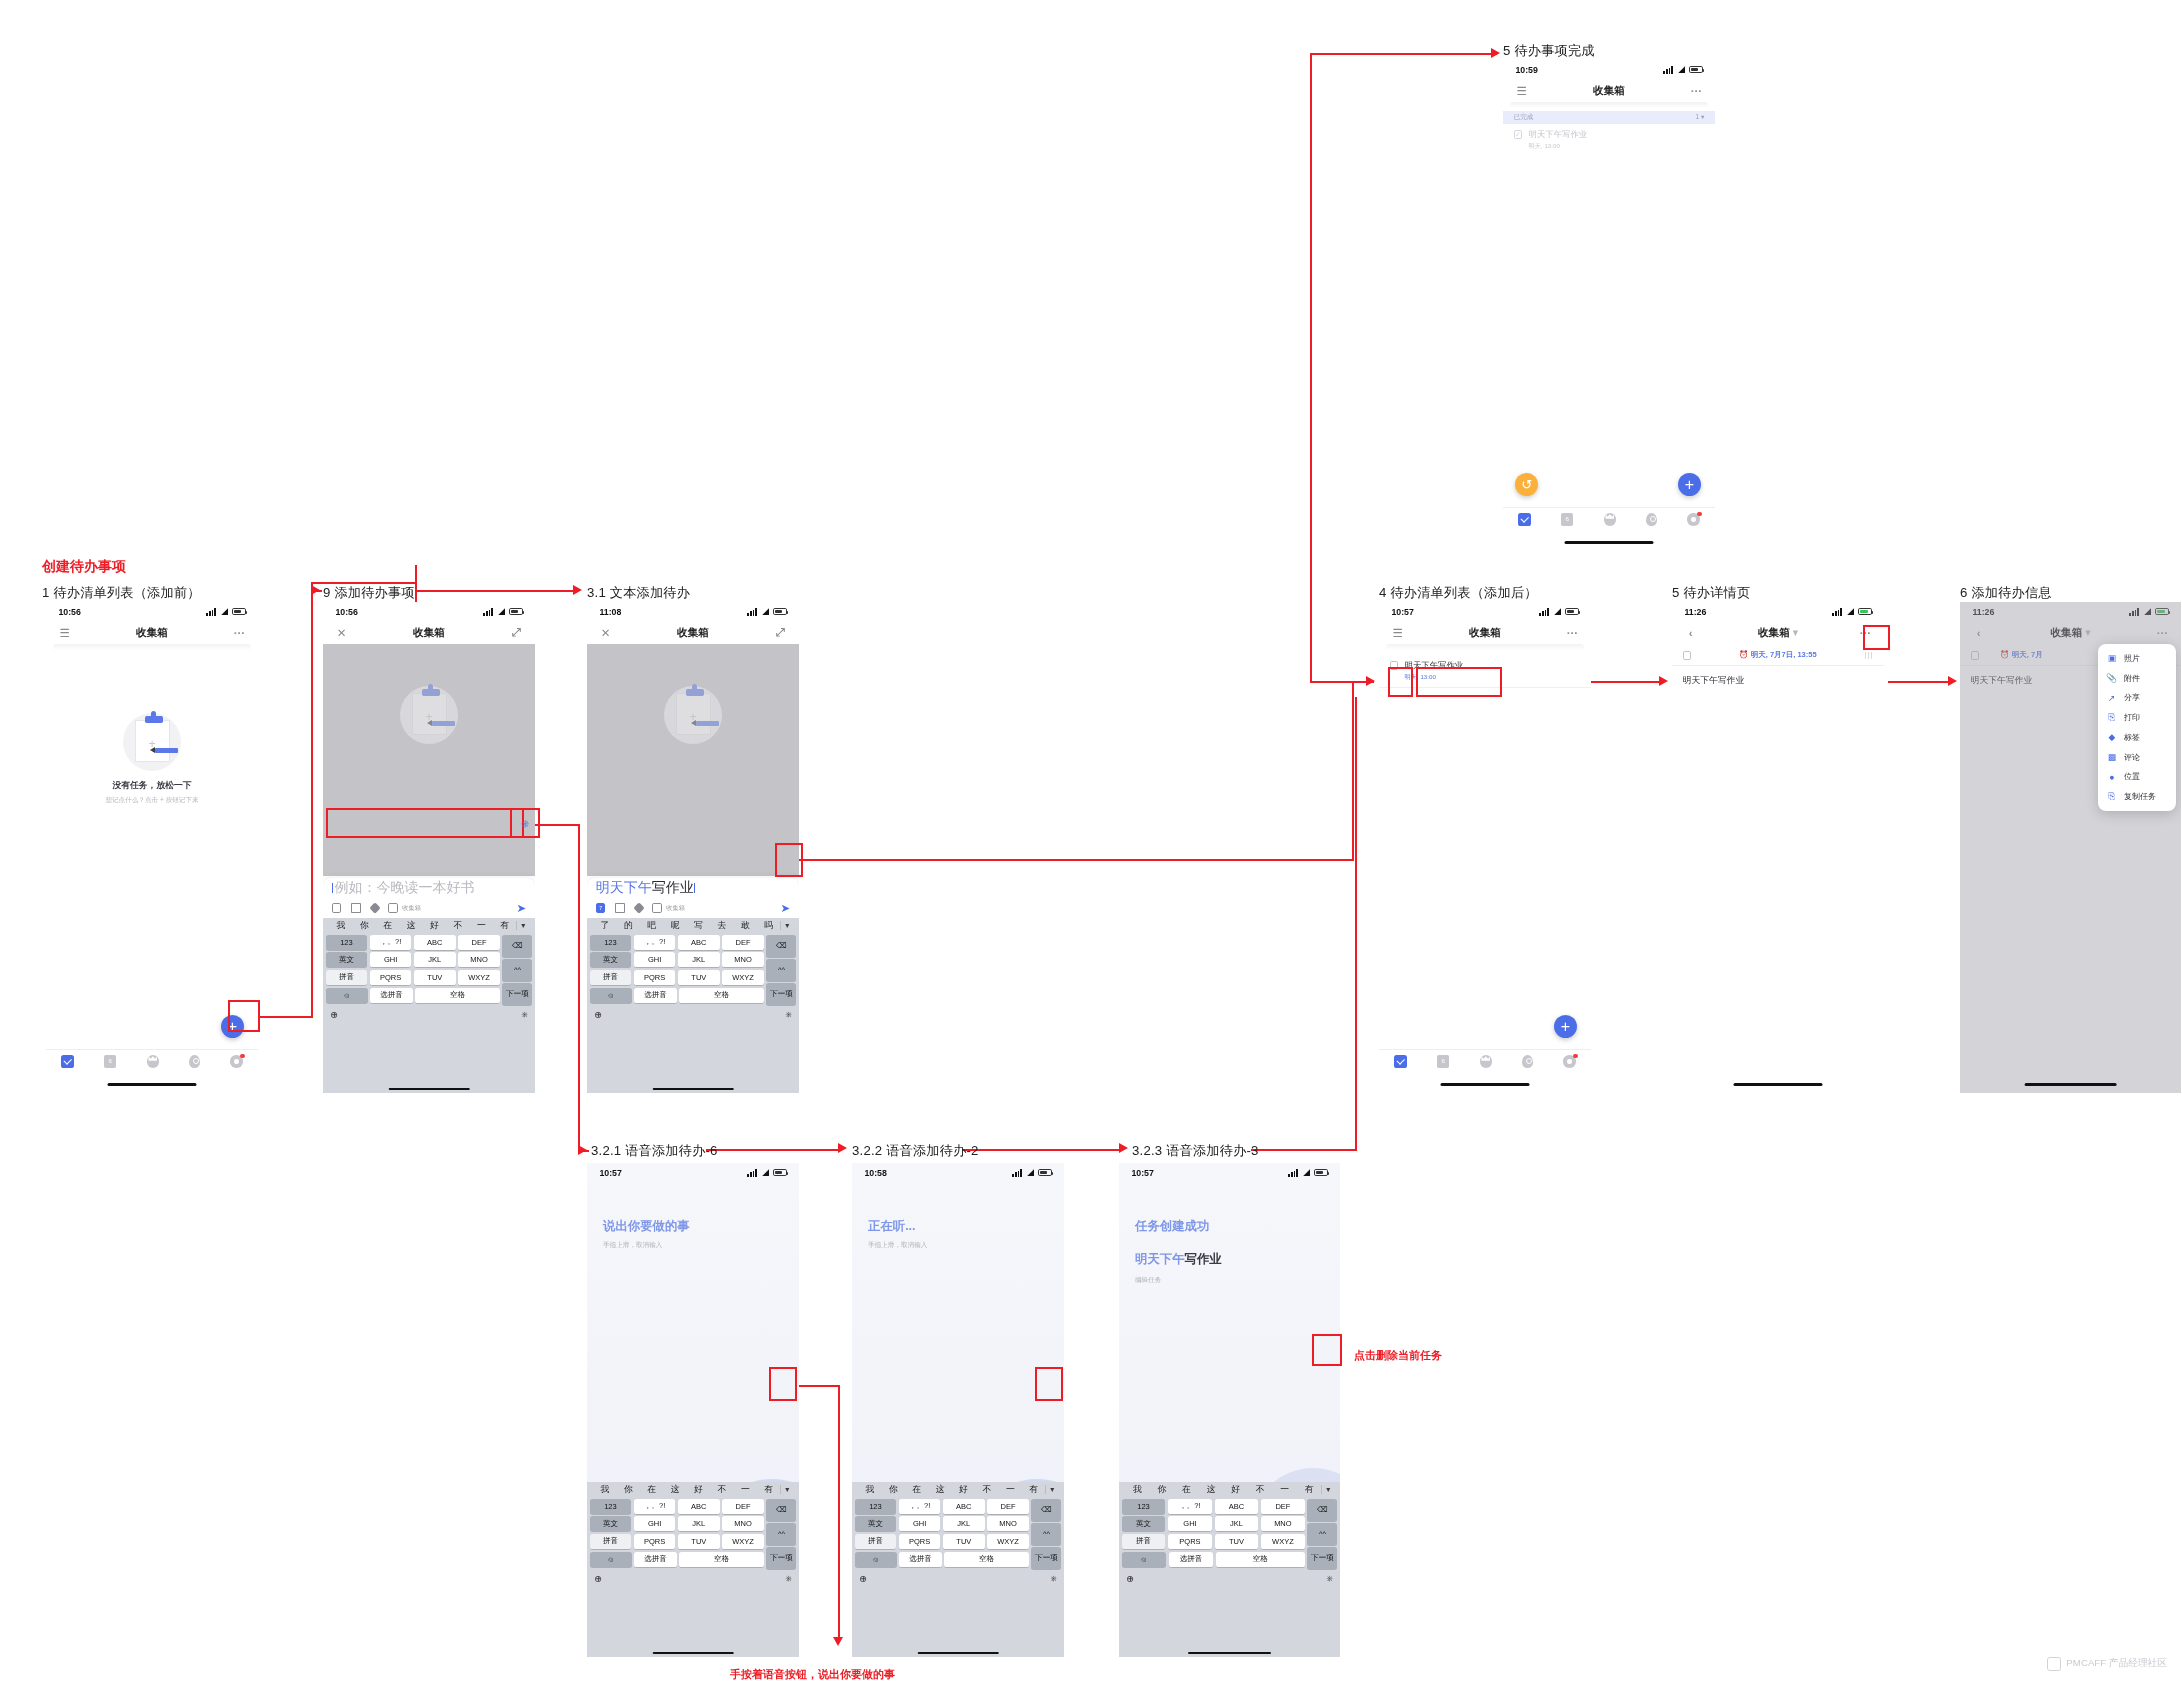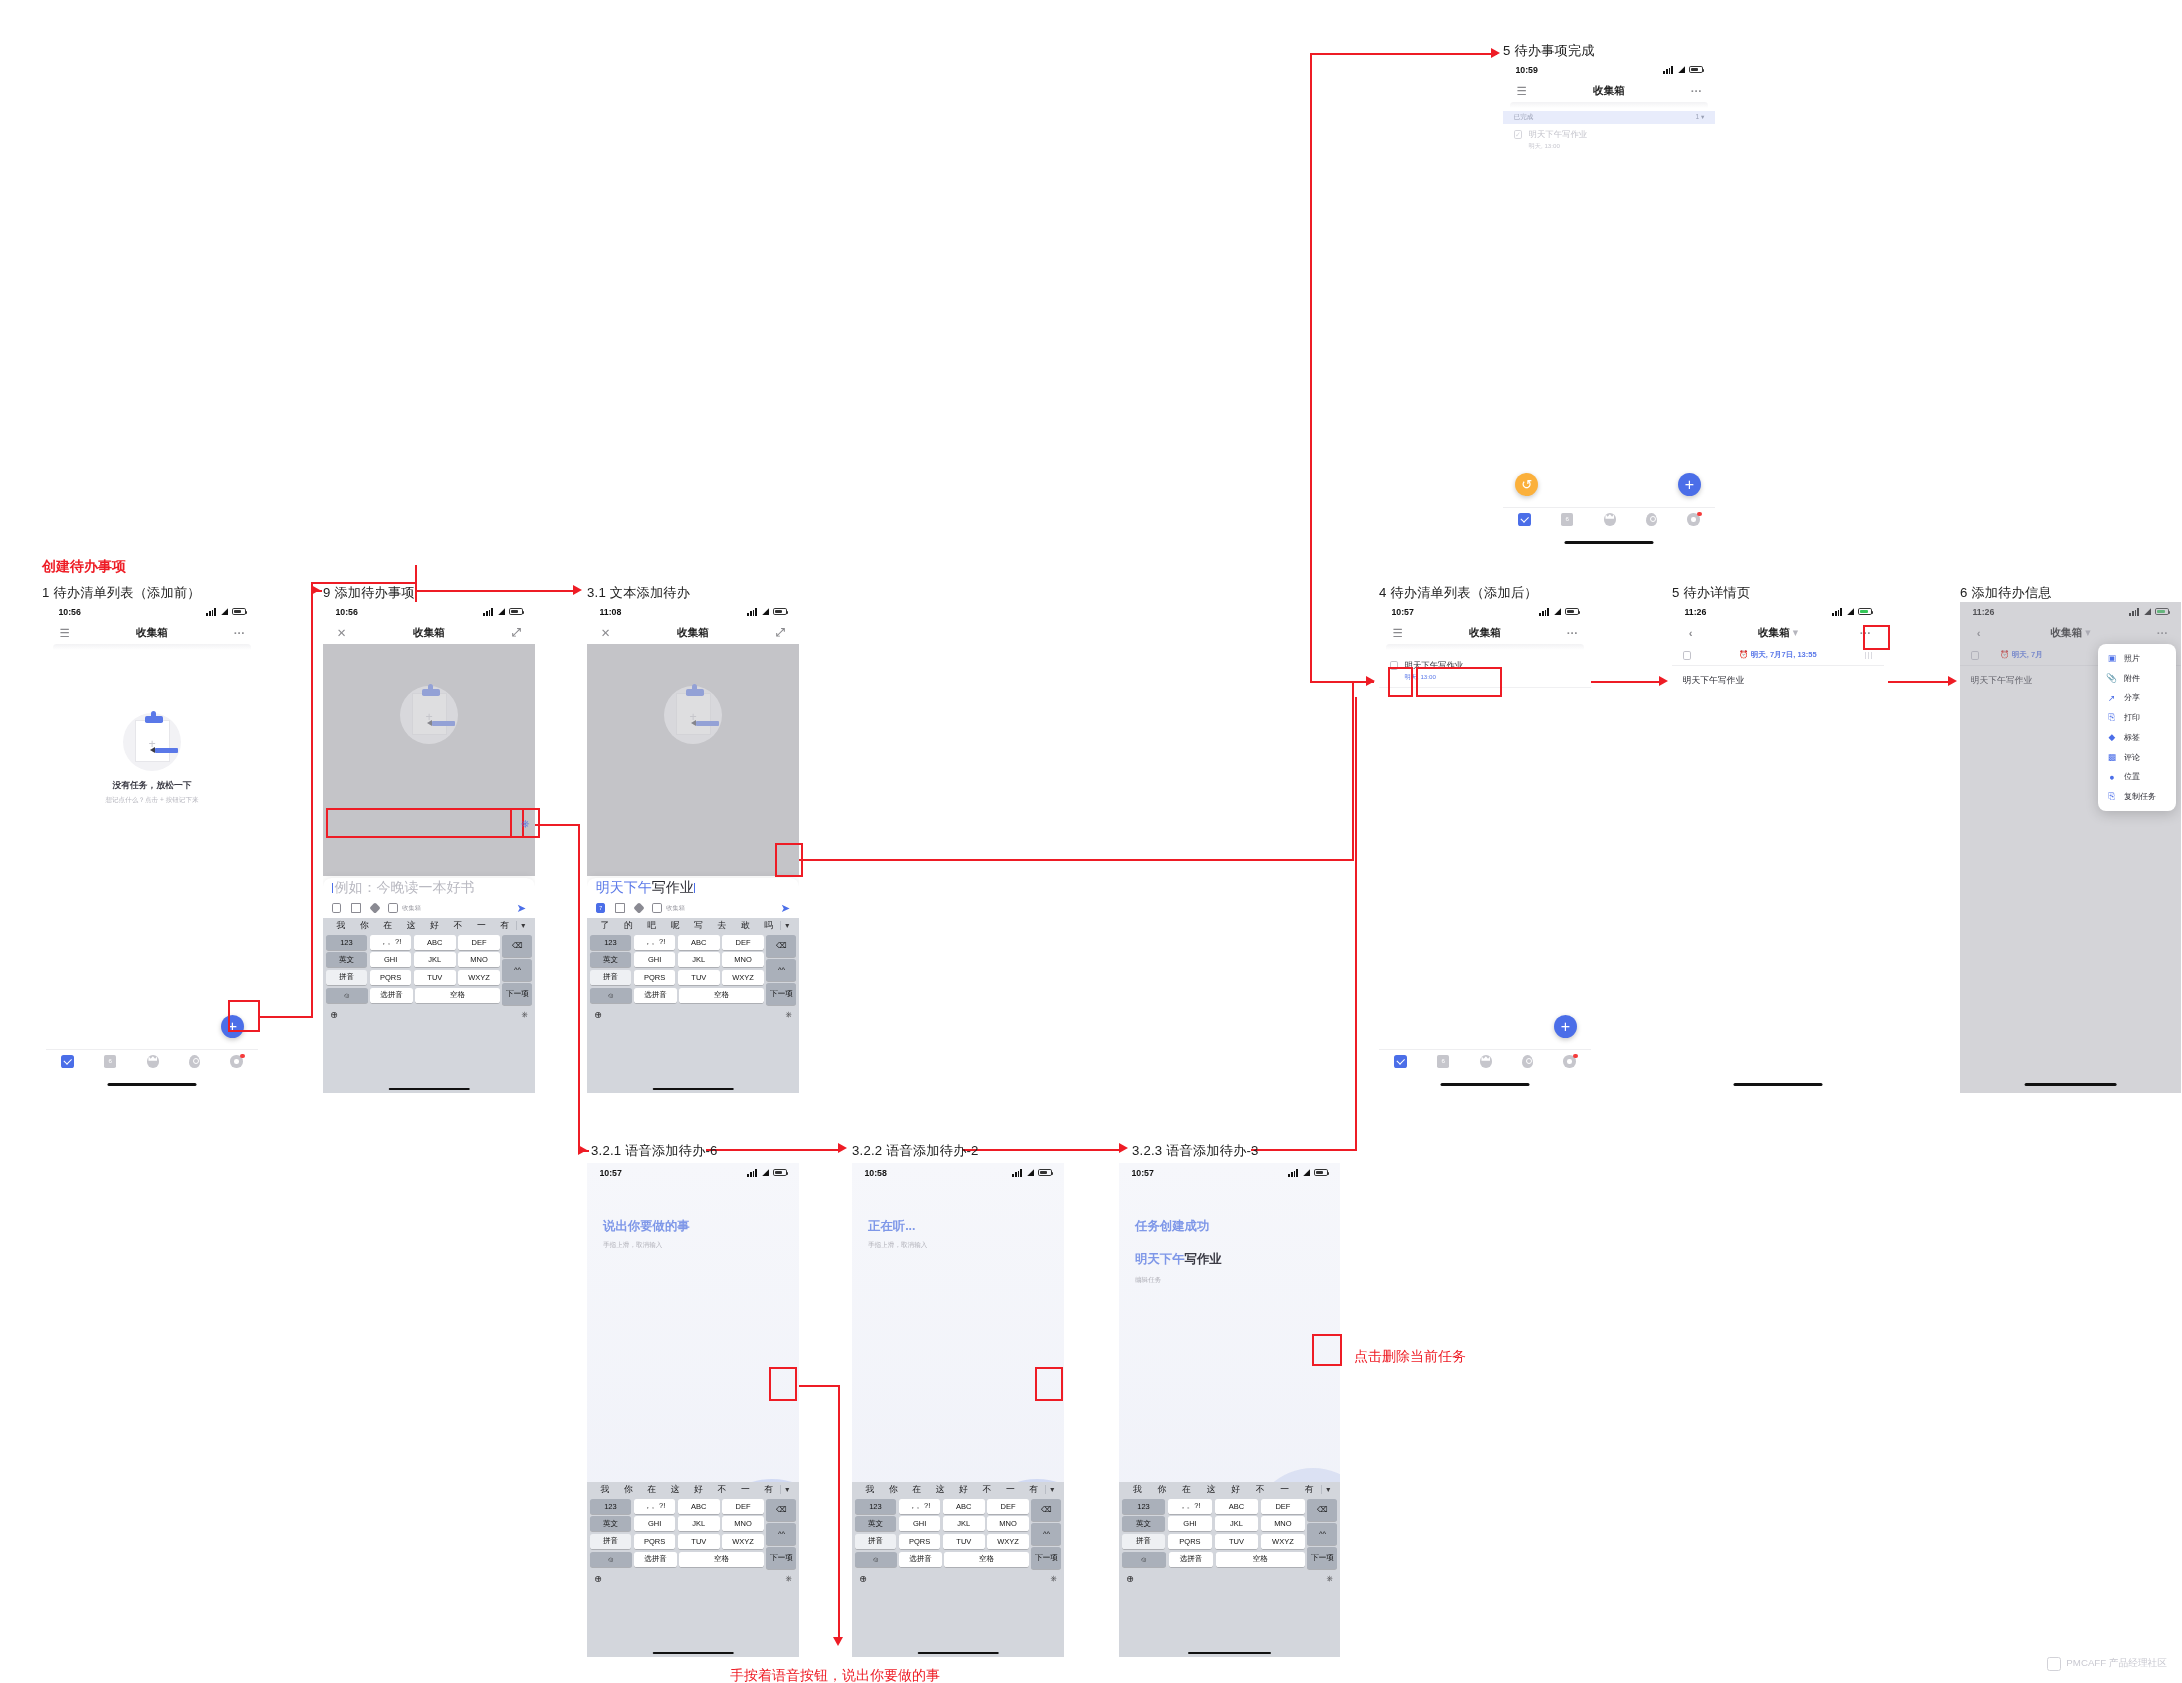--- a/index.html
+++ b/index.html
@@ -27,21 +27,21 @@
     border-top:9.7px solid #ee1c25;
   }
   .step-label {
     position:absolute; font-size:13.2px; color:#222; white-space:nowrap;
     letter-spacing:0.2px;
   }
   .red-title {
     position:absolute; font-size:14px; font-weight:bold; color:#ee1c25; white-space:nowrap;
   }
   .red-note {
-    position:absolute; font-size:14px; font-weight:normal; color:#ee1c25; white-space:nowrap;
+    position:absolute; font-size:11px; font-weight:bold; color:#ee1c25; white-space:nowrap;
   }
   .hl-box { position:absolute; border:2.6px solid #ee1c25; }
 
   
   .phone { position:absolute; background:#ffffff; overflow:hidden; }
   .statusbar {
     height:19.4px; display:flex; align-items:center; justify-content:space-between;
     padding:0 12.4px; font-size:8.8px; font-weight:bold; color:#111;
   }
   .sb-right { display:flex; align-items:center; gap:3.5px; }

